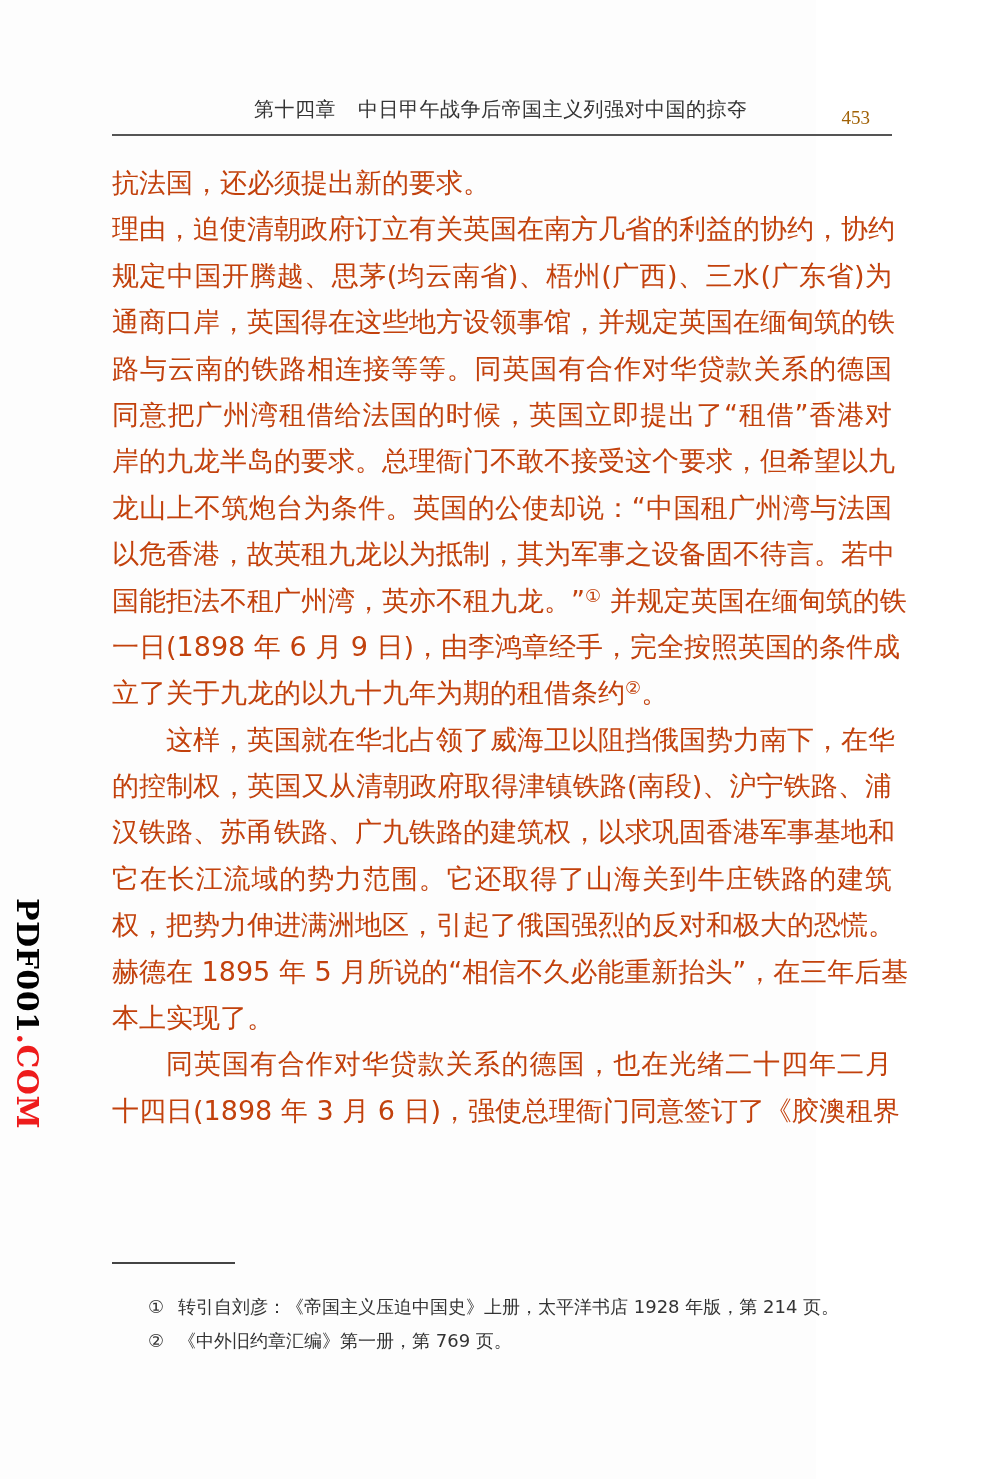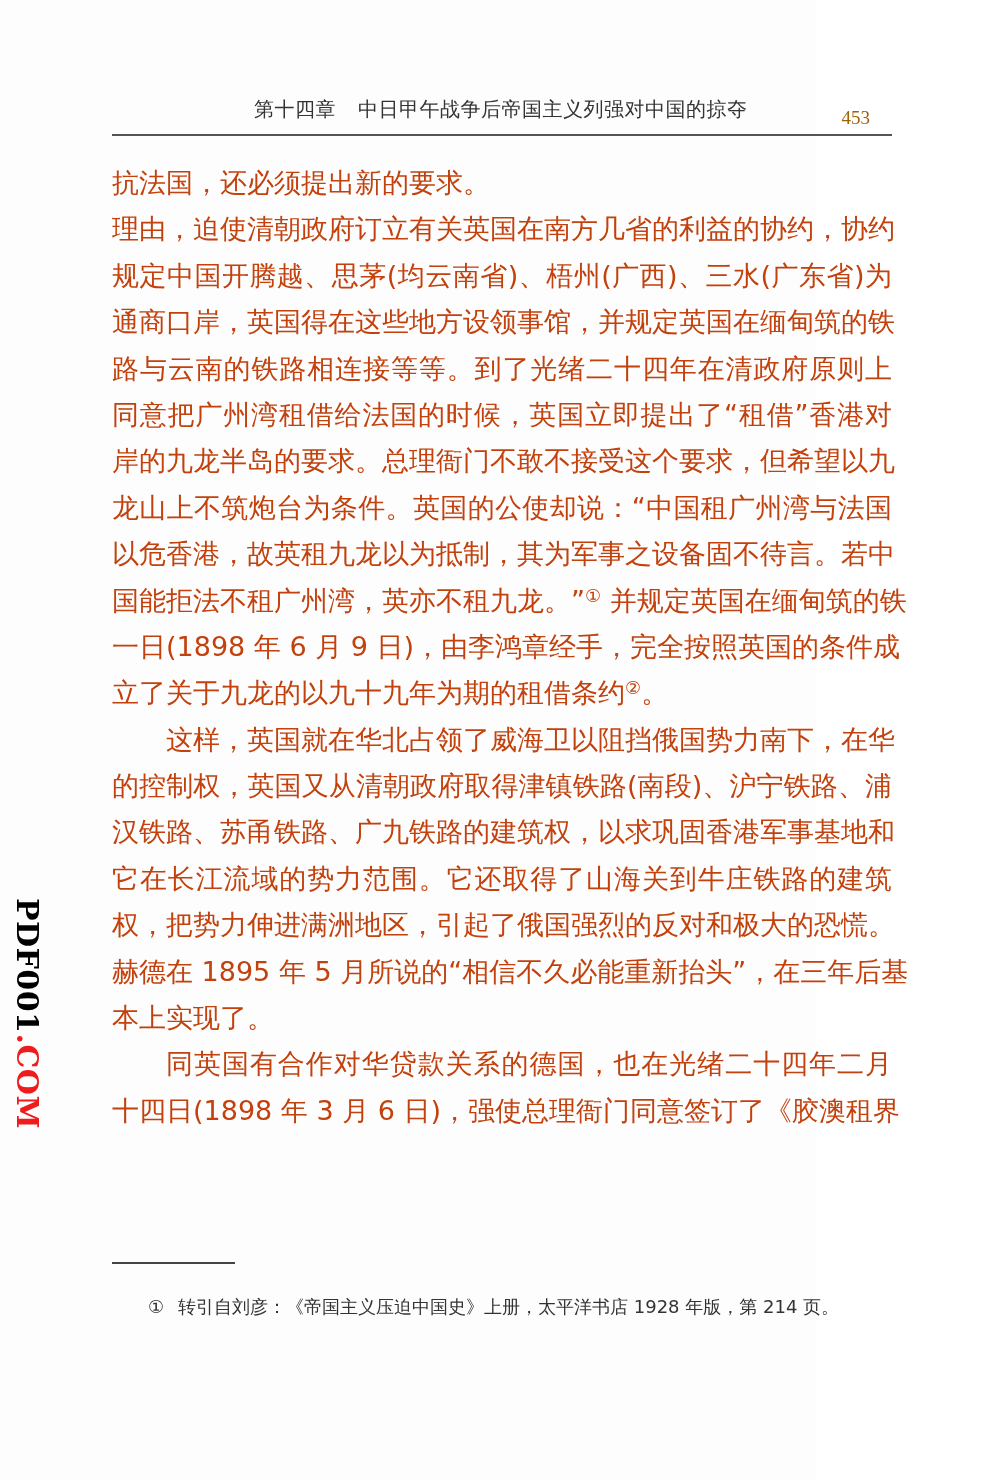--- a/index.html
+++ b/index.html
@@ -143,21 +143,21 @@
     </div>
     <div class="page-number">453</div>
   </div>
   <div class="head-rule"></div>
 
   <div class="body-text">
     <div class="line last"><span>抗法国，还必须提出新的要求。</span></div>
     <div class="line"><span>理由，迫使清朝政府订立有关英国在南方几省的利益的协约，协约</span></div>
     <div class="line"><span>规定中国开腾越、思茅(均云南省)、梧州(广西)、三水(广东省)为</span></div>
     <div class="line"><span>通商口岸，英国得在这些地方设领事馆，并规定英国在缅甸筑的铁</span></div>
-    <div class="line"><span>路与云南的铁路相连接等等。到了光绪二十四年在清政府原则上</span></div>
+    <div class="line"><span>路与云南的铁路相连接等等。同英国有合作对华贷款关系的德国</span></div>
     <div class="line"><span>同意把广州湾租借给法国的时候，英国立即提出了“租借”香港对</span></div>
     <div class="line"><span>岸的九龙半岛的要求。总理衙门不敢不接受这个要求，但希望以九</span></div>
     <div class="line"><span>龙山上不筑炮台为条件。英国的公使却说：“中国租广州湾与法国</span></div>
     <div class="line"><span>以危香港，故英租九龙以为抵制，其为军事之设备固不待言。若中</span></div>
     <div class="line"><span>国能拒法不租广州湾，英亦不租九龙。”</span><span class="note-mark">①</span><span> 并规定英国在缅甸筑的铁</span></div>
     <div class="line"><span>一日(1898 年 6 月 9 日)，由李鸿章经手，完全按照英国的条件成</span></div>
     <div class="line last"><span>立了关于九龙的以九十九年为期的租借条约</span><span class="note-mark">②</span><span>。</span></div>
     <div class="line indent"><span>这样，英国就在华北占领了威海卫以阻挡俄国势力南下，在华</span></div>
     <div class="line"><span>的控制权，英国又从清朝政府取得津镇铁路(南段)、沪宁铁路、浦</span></div>
     <div class="line"><span>汉铁路、苏甬铁路、广九铁路的建筑权，以求巩固香港军事基地和</span></div>
@@ -168,19 +168,22 @@
     <div class="line indent"><span>同英国有合作对华贷款关系的德国，也在光绪二十四年二月</span></div>
     <div class="line"><span>十四日(1898 年 3 月 6 日)，强使总理衙门同意签订了《胶澳租界</span></div>
   </div>
 
   <div class="footnote-rule"></div>
 
   <div class="footnotes">
     <div class="footnote">
       <span class="fn-num">①</span><span>转引自刘彦：《帝国主义压迫中国史》上册，太平洋书店 1928 年版，第 214 页。</span>
     </div>
+    <div class="footnote">
+      <span class="fn-num">②</span><span>《中外旧约章汇编》第一册，第 769 页。</span>
+    </div>
   </div>
 
   <div class="watermark">
     <div class="watermark-inner"><span class="wm-black">PDF001</span><span class="wm-red">.COM</span></div>
   </div>
 
 </div>
 
 </body></html>

